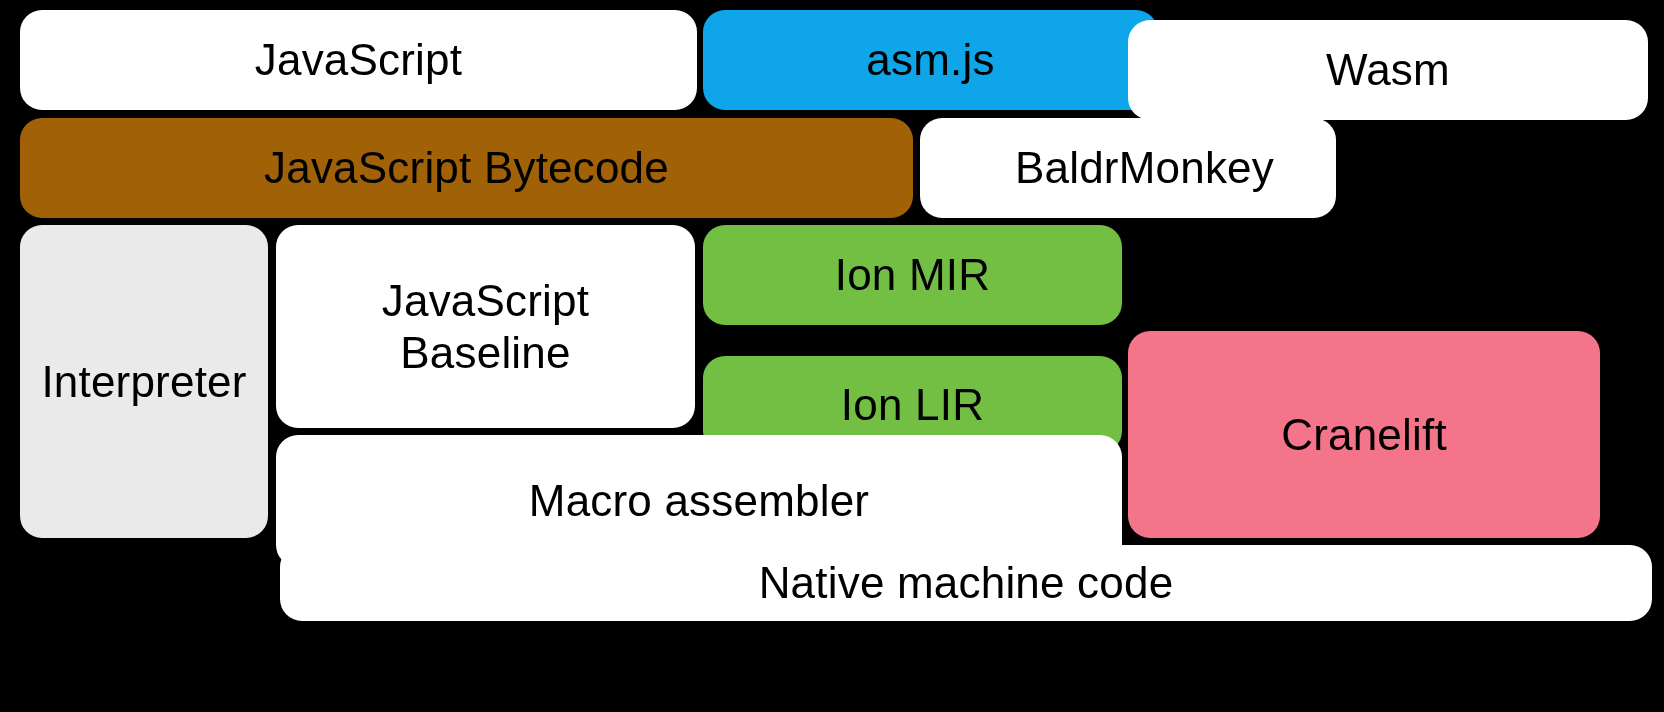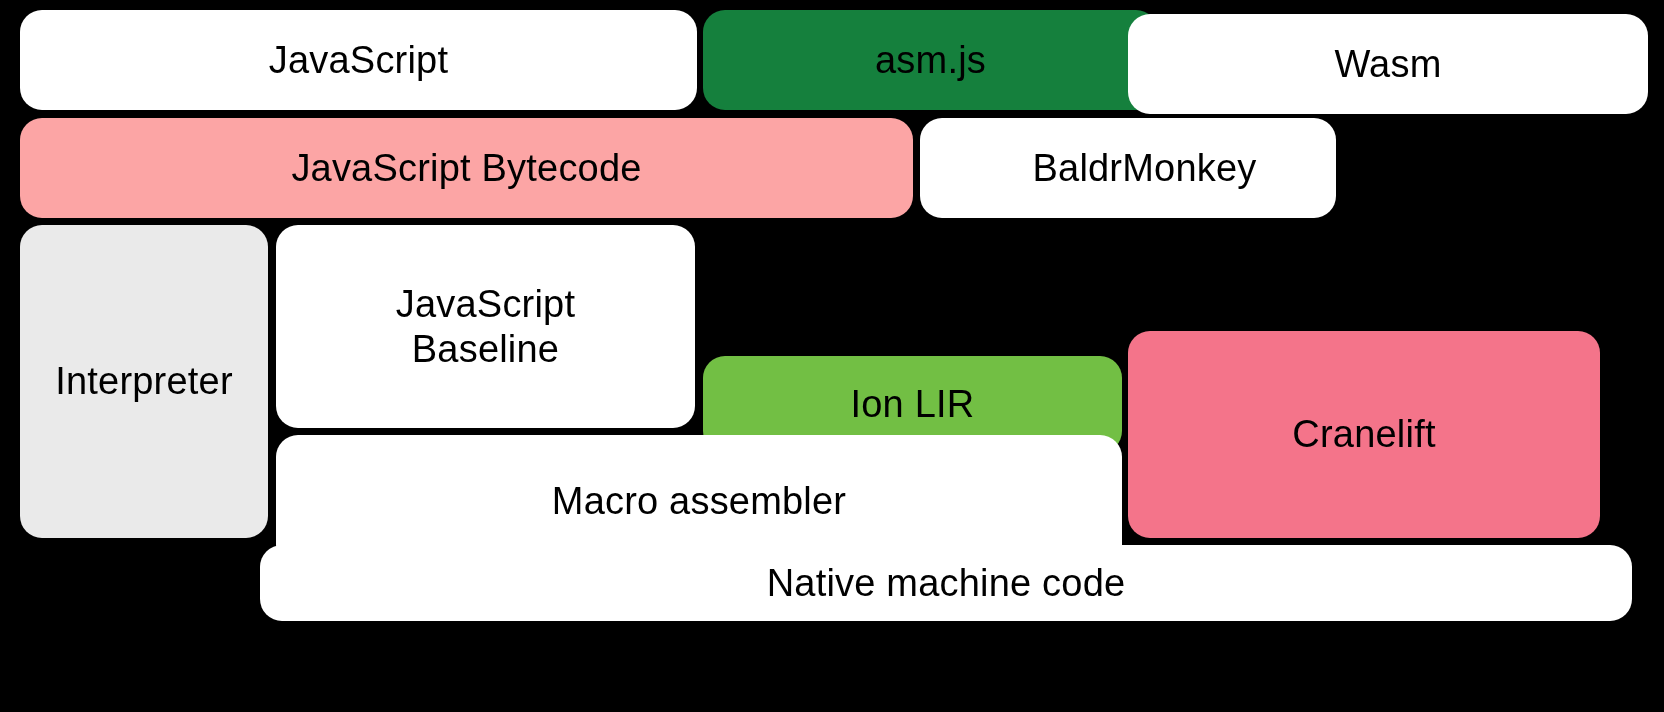--- a/index.html
+++ b/index.html
@@ -20,42 +20,43 @@
   }
   .node {
     position: absolute;
     box-sizing: border-box;
     border-radius: 22px;
     display: flex;
     align-items: center;
     justify-content: center;
     text-align: center;
     color: #000000;
-    font-size: 38px;
+    font-size: 44px;
     line-height: 1.16;
     font-weight: 400;
     letter-spacing: 0.2px;
     white-space: pre-line;
     padding: 2px 8px;
     user-select: none;
   }
   .fill-white  { background: #ffffff; }
   .fill-gray   { background: #eaeaea; }
   .fill-green  { background: #72bf44; }
   .fill-pink   { background: #f4748a; }
 </style>
 </head>
 <body>
 
 <div id="stage">
     <div class="node fill-white" style="left: 20px; top: 10px; width: 677px; height: 100px; background: rgb(255, 255, 255);">JavaScript</div>
-    <div class="node fill-white" style="left: 703px; top: 10px; width: 455px; height: 100px; background: #15803d;">asm.js</div>
-    <div class="node fill-white" style="left: 1128px; top: 14px; width: 520px; height: 100px; background: rgb(255, 255, 255);">Wasm</div>
-    <div class="node fill-white" style="left: 20px; top: 118px; width: 893px; height: 100px; background: #fca5a5;">JavaScript Bytecode</div>
+    <div class="node fill-white" style="left: 703px; top: 10px; width: 455px; height: 100px; background: #0ea5e9;">asm.js</div>
+    <div class="node fill-white" style="left: 1128px; top: 20px; width: 520px; height: 100px; background: rgb(255, 255, 255);">Wasm</div>
+    <div class="node fill-white" style="left: 20px; top: 118px; width: 893px; height: 100px; background: #a16207;">JavaScript Bytecode</div>
     <div class="node fill-white" style="left: 920px; top: 118px; width: 416px; height: 100px; background: rgb(255, 255, 255); padding-left: 41px;">BaldrMonkey</div>
     <div class="node fill-gray" style="left: 20px; top: 225px; width: 248px; height: 313px; background: rgb(234, 234, 234);">Interpreter</div>
     <div class="node fill-white" style="left: 276px; top: 225px; width: 419px; height: 203px; background: rgb(255, 255, 255);">JavaScript
 Baseline</div>
+    <div class="node fill-green" style="left: 703px; top: 225px; width: 419px; height: 100px; background: rgb(114, 191, 68);">Ion MIR</div>
     <div class="node fill-green" style="left: 703px; top: 331px; width: 419px; height: 97px; background: rgb(114, 191, 68); margin-top: 25px;">Ion LIR</div>
     <div class="node fill-white" style="left: 276px; top: 435px; width: 846px; height: 132px; background: rgb(255, 255, 255);">Macro assembler</div>
     <div class="node fill-pink" style="left: 1128px; top: 331px; width: 472px; height: 207px; background: rgb(244, 116, 138);">Cranelift</div>
-    <div class="node fill-white" style="left: 260px; top: 545px; width: 1372px; height: 76px; background: rgb(255, 255, 255);">Native machine code</div>
+    <div class="node fill-white" style="left: 280px; top: 545px; width: 1372px; height: 76px; background: rgb(255, 255, 255);">Native machine code</div>
   </div>
 
 </body></html>

